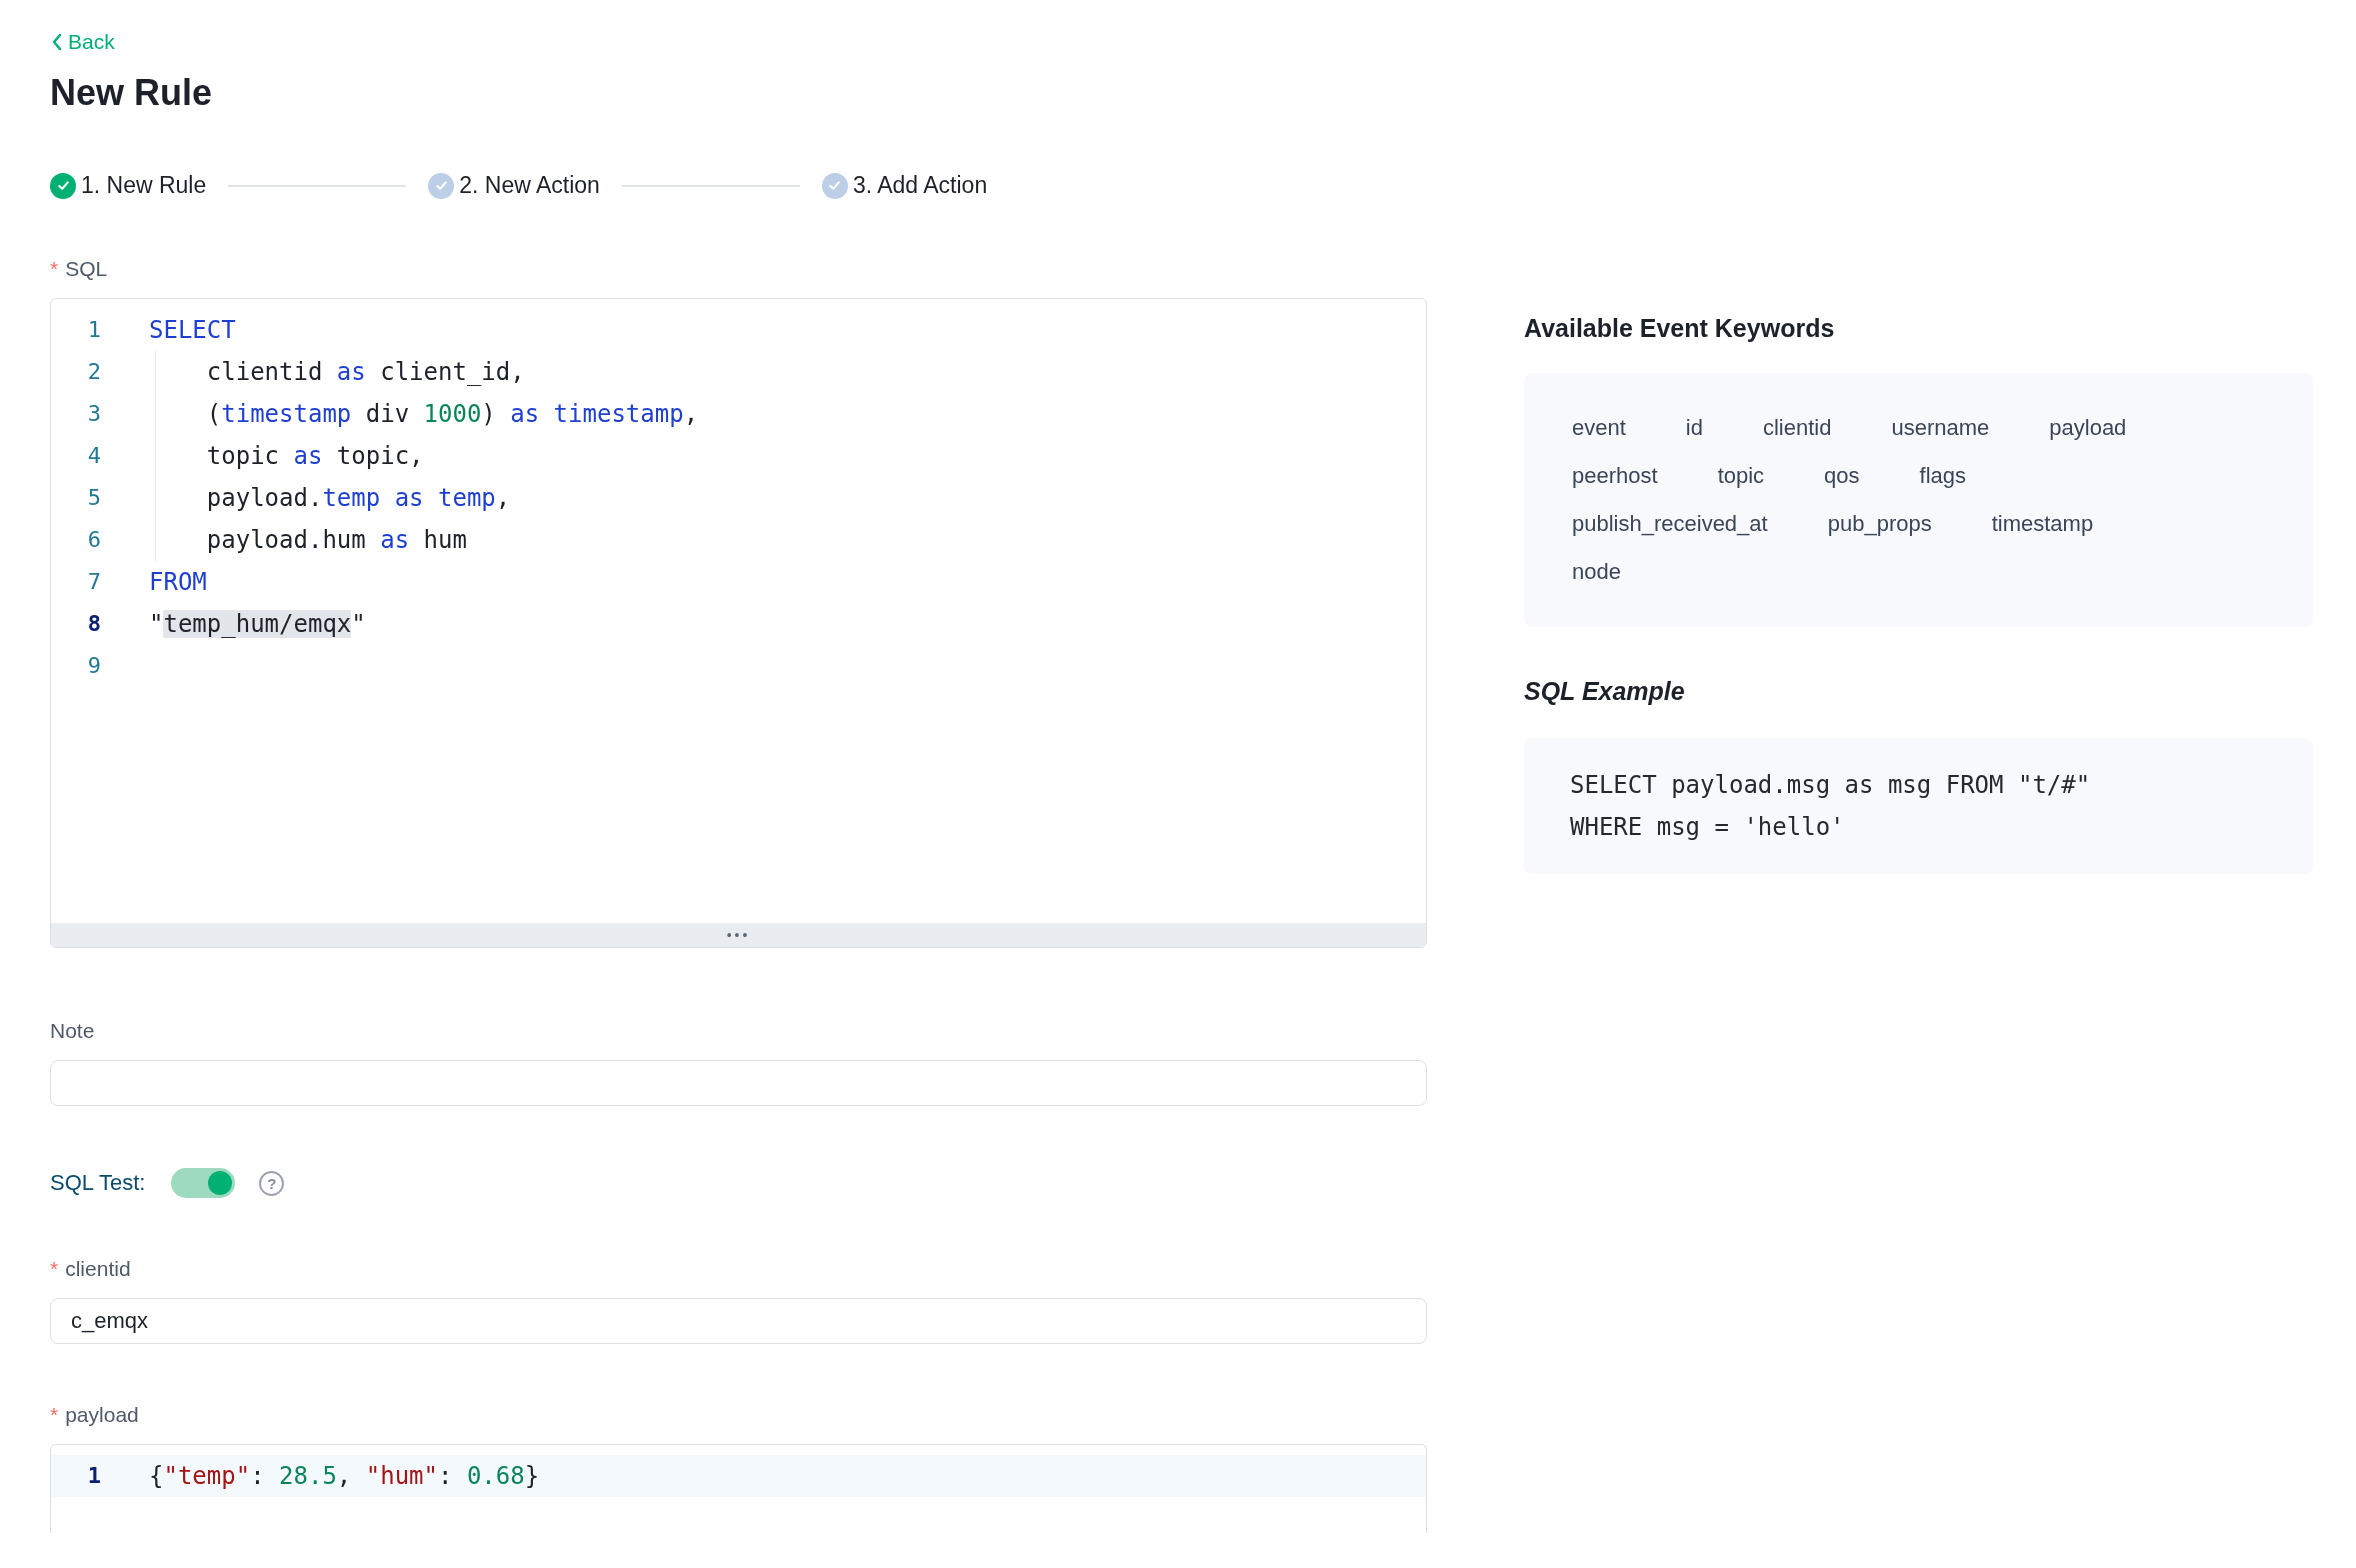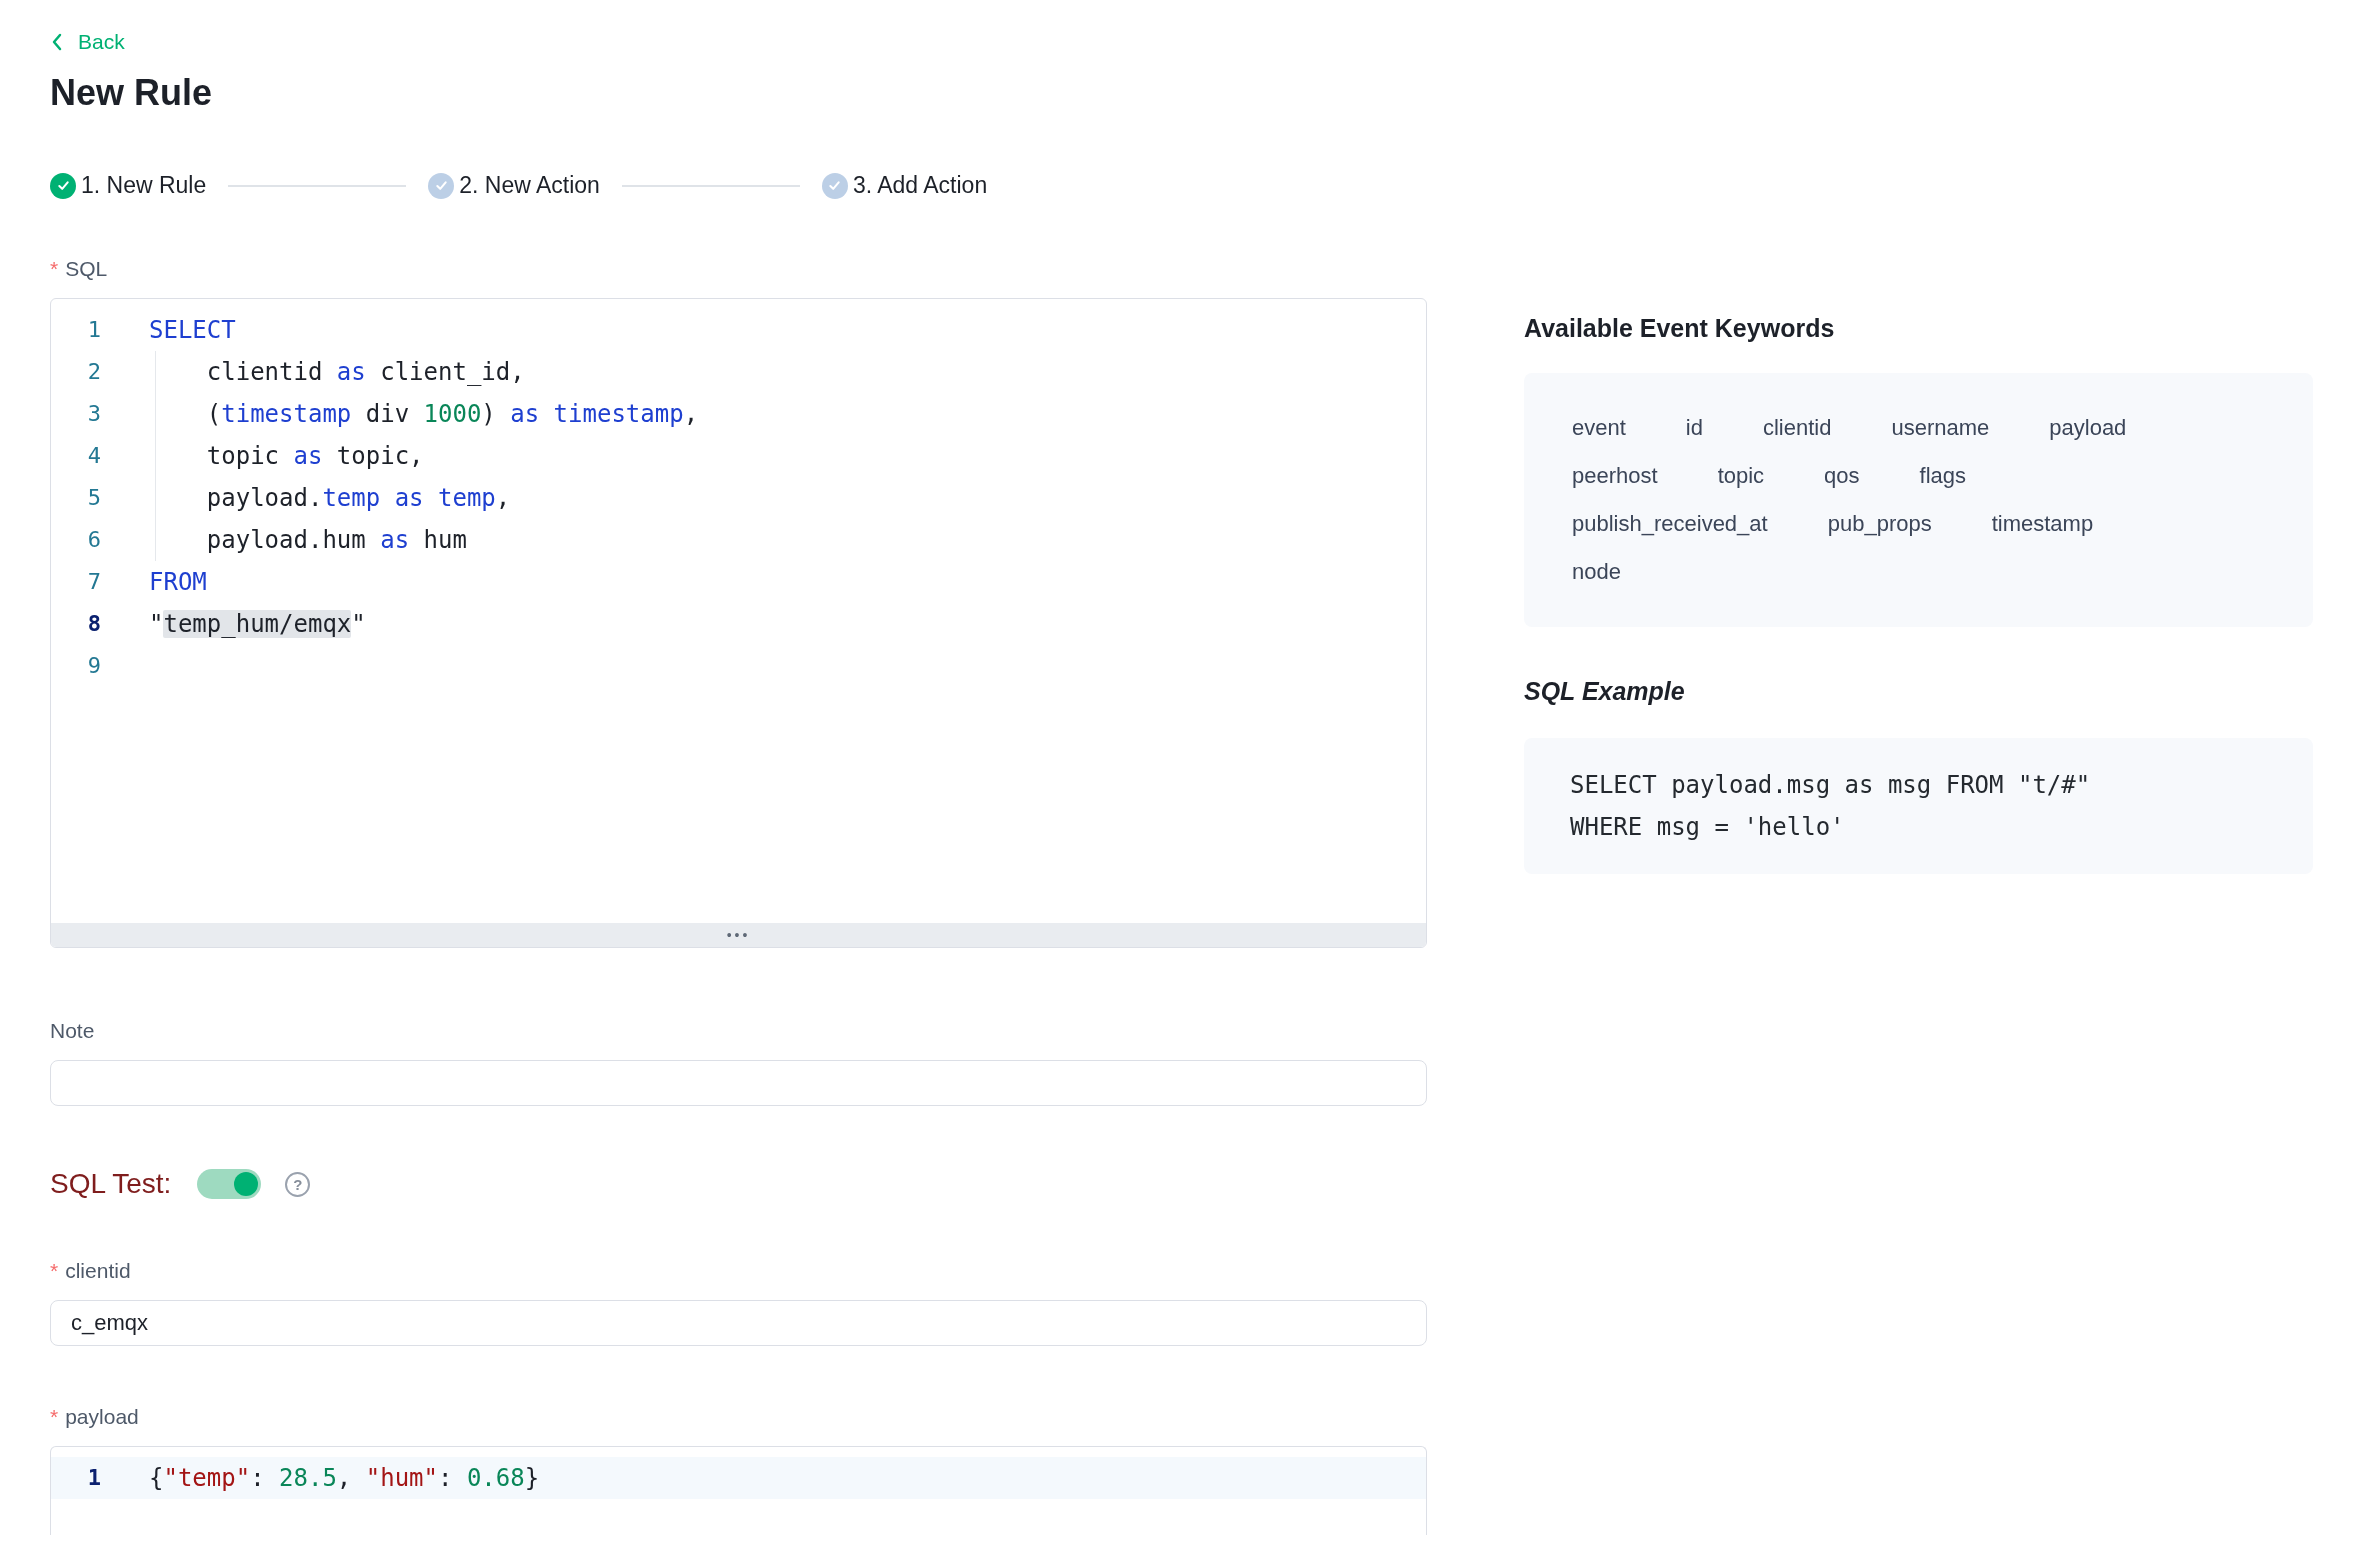--- a/index.html
+++ b/index.html
@@ -2,21 +2,21 @@
 <html><head>
 <meta charset="utf-8">
 <style>
   * { box-sizing: border-box; margin: 0; padding: 0; }
   html, body {
     width: 2356px; height: 1568px; overflow: hidden; background: #fff;
     font-family: "Liberation Sans", sans-serif; color: #1d2129;
   }
   .page { padding: 30px 43px 0 50px; height: 100%; }
 
-  .back-link { display: inline-flex; align-items: center; gap: 15px; color: #00b173; font-size: 21px; font-weight: 500; cursor: pointer; }
+  .back-link { display: inline-flex; align-items: center; gap: 5px; color: #00b173; font-size: 21px; font-weight: 500; cursor: pointer; }
   .page-title { margin-top: 16px; font-size: 36px; font-weight: 700; color: #1d2129; }
 
   .steps { margin-top: 58px; display: flex; align-items: center; }
   .step-item { display: flex; align-items: center; gap: 5px; }
   .step-circle { width: 26px; height: 26px; border-radius: 50%; display: flex; align-items: center; justify-content: center; flex: none; }
   .step-circle.done { background: #00b173; }
   .step-circle.pending { background: #bccfe6; }
   .step-label { font-size: 23px; color: #1d2129; }
   .step-line { width: 178px; height: 2px; background: #dfe3e8; margin: 0 22px; }
 
@@ -43,21 +43,21 @@
   .tk-num { color: #098658; }
   .tk-str { color: #a31515; }
   .tk-hl { background: #e2e5e9; border-radius: 2px; color: #1d2129; }
   .editor-footer { position: absolute; left: 0; right: 0; bottom: 0; height: 24px; background: #e9ecf0; display: flex; align-items: center; justify-content: center; cursor: row-resize; }
   .dots { font-size: 14px; letter-spacing: 3px; color: #5f6977; line-height: 1; }
 
   .text-input { margin-top: 16px; display: block; width: 100%; height: 46px; border: 1px solid #dcdfe6; border-radius: 8px; font-size: 22px; color: #1d2129; padding: 0 20px; outline: none; background: #fff; font-family: "Liberation Sans", sans-serif; }
   .note-label { margin-top: 70px; }
 
   .sql-test-row { margin-top: 62px; display: flex; align-items: center; }
-  .sql-test-label { font-size: 28px; color: #7f1d1d; }
+  .sql-test-label { font-size: 22px; color: #0c4a6e; }
   .switch { margin-left: 26px; width: 64px; height: 30px; border-radius: 15px; background: #9edac0; position: relative; cursor: pointer; flex: none; }
   .switch .knob { position: absolute; right: 3px; top: 3px; width: 24px; height: 24px; border-radius: 50%; background: #00b173; }
   .help-icon { margin-left: 24px; width: 25px; height: 25px; border-radius: 50%; border: 2px solid #9aa2ae; color: #868e9a; font-size: 15px; font-weight: 700; display: flex; align-items: center; justify-content: center; cursor: pointer; }
 
   .clientid-label, .payload-label { margin-top: 58px; }
 
   .col-right h2 { font-size: 25px; font-weight: 700; color: #1d2129; }
   .keywords-box { margin-top: 30px; background: #f7f9fc; border-radius: 8px; padding: 38px 48px; }
   .kw-row { display: flex; column-gap: 60px; line-height: 34px; margin-bottom: 14px; font-size: 22px; color: #3b4558; flex-wrap: nowrap; }
   .kw-row:last-child { margin-bottom: 0; }

